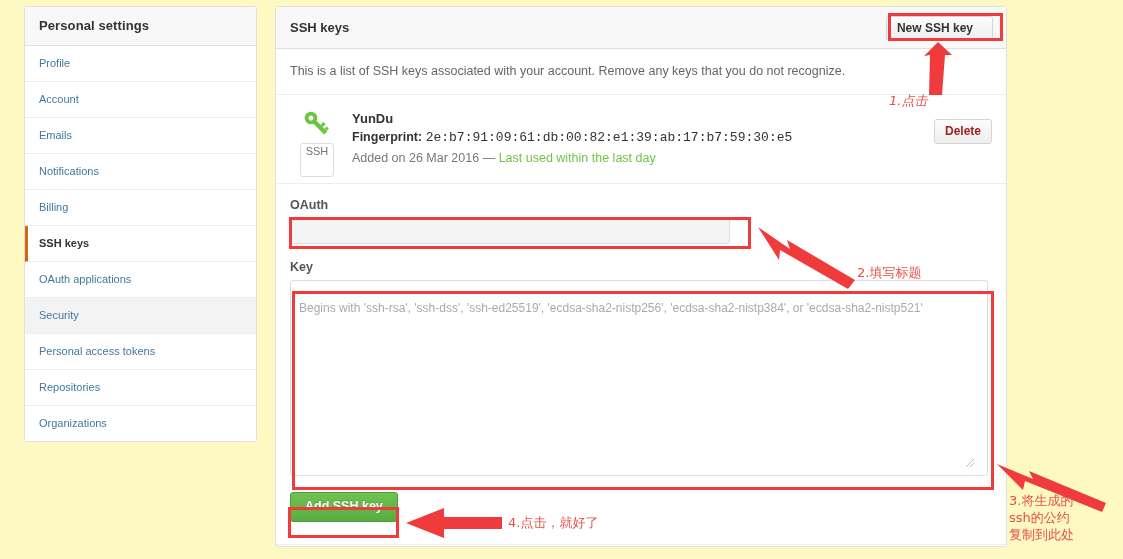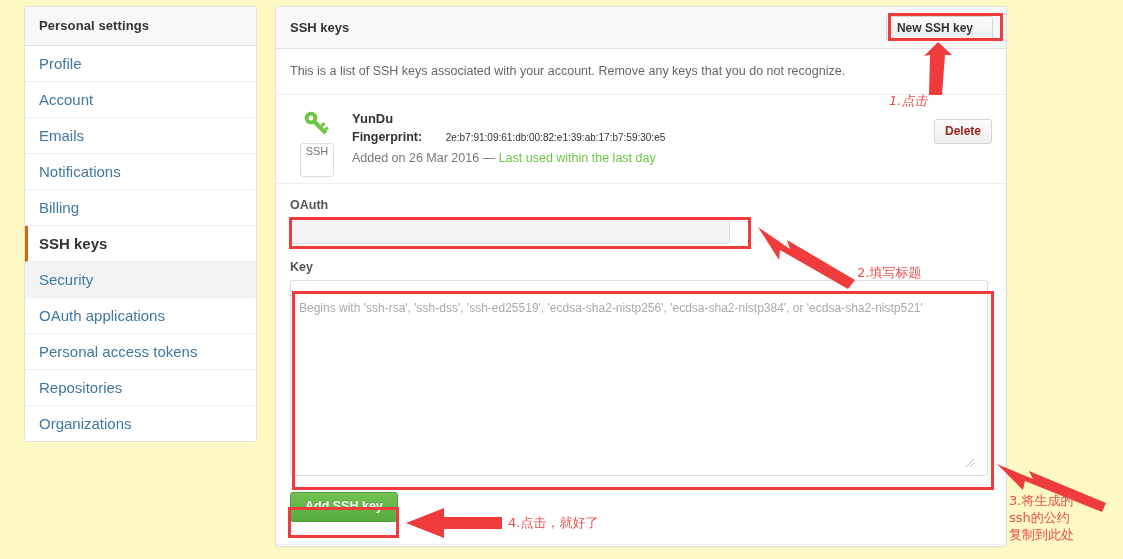--- a/index.html
+++ b/index.html
@@ -32,21 +32,21 @@
     font-weight: bold;
     color: #333333;
     padding: 11px 14px 12px 14px;
     background: #f8f8f8;
     border-bottom: 1px solid #e0e0e0;
     letter-spacing: .1px;
   }
   .nav-item {
     display: block;
     position: relative;
-    font-size: 15px;
+    font-size: 11px;
     color: #4078a0;
     padding: 10px 14px 10px 14px;
     border-bottom: 1px solid #eeeeee;
     background: #ffffff;
     box-sizing: border-box;
     line-height: 15px;
     cursor: pointer;
   }
   .nav-item:last-child { border-bottom: none; }
   .nav-item.hovered { background: #f3f3f3; }
@@ -150,24 +150,23 @@
     line-height: 17px;
   }
   .key-fp {
     font-size: 12.5px;
     color: #333333;
     line-height: 19px;
     margin-top: 1px;
   }
   .key-fp b { font-weight: bold; }
   .key-fp .mono {
-    font-family: Liberation Sans, sans-serif;
-    font-size: 10px;
-    color: #333333;
-    margin-left: 20px;
+    font-family: Liberation Mono, monospace;
+    font-size: 13px;
+    color: #333333;
   }
   .key-added {
     font-size: 12.5px;
     color: #777777;
     line-height: 18px;
     margin-top: 2px;
   }
   .key-lastused { color: #6cc644; }
   .btn-delete {
     position: absolute;
@@ -281,22 +280,22 @@
 
   <div class="sidebar">
     <div class="sidebar-header">Personal settings</div>
 
     <div class="nav-item">Profile</div>
     <div class="nav-item">Account</div>
     <div class="nav-item">Emails</div>
     <div class="nav-item">Notifications</div>
     <div class="nav-item">Billing</div>
     <div class="nav-item active">SSH keys</div>
+    <div class="nav-item">OAuth applications</div>
     <div class="nav-item hovered">Security</div>
-    <div class="nav-item">OAuth applications</div>
     <div class="nav-item">Personal access tokens</div>
     <div class="nav-item">Repositories</div>
     <div class="nav-item">Organizations</div>
   </div>
 
   <div class="main">
 
     <div class="main-header">
       <span class="main-title">SSH keys</span>
       <div class="btn-new">New SSH key</div>

